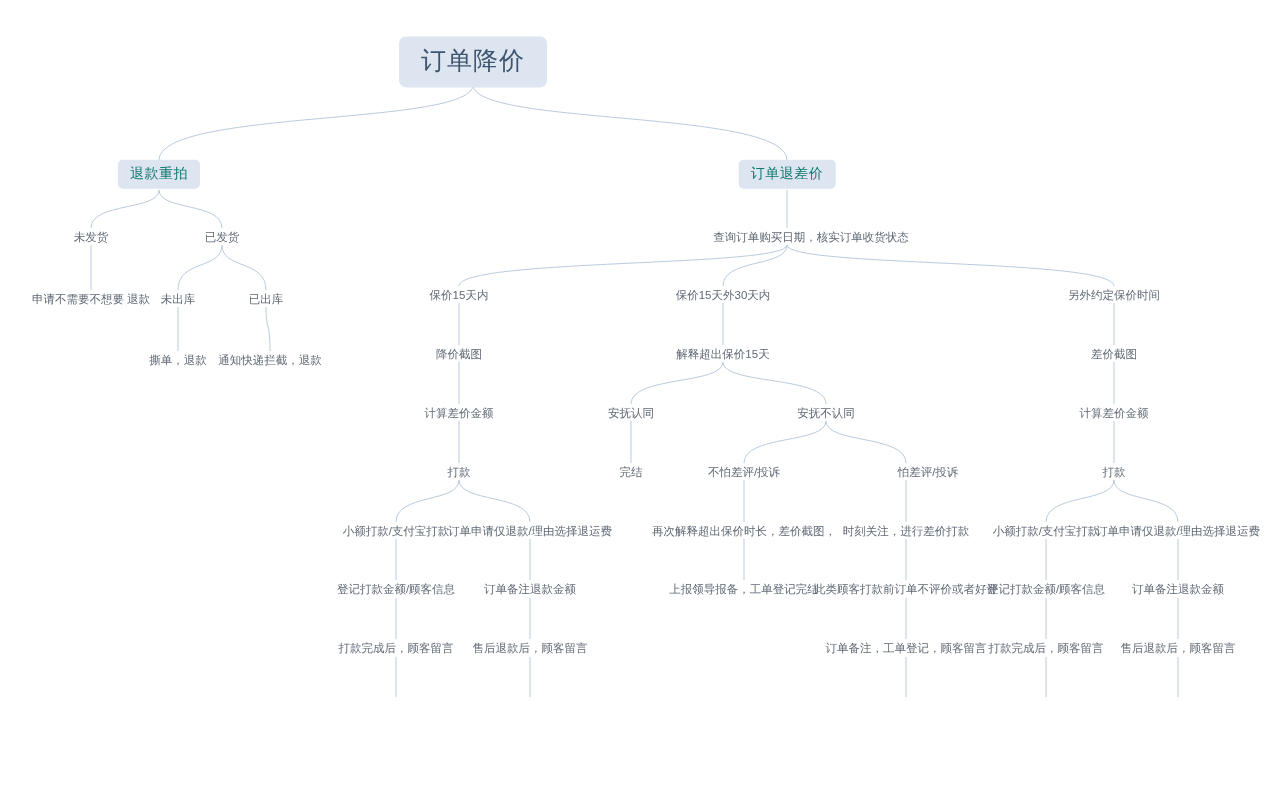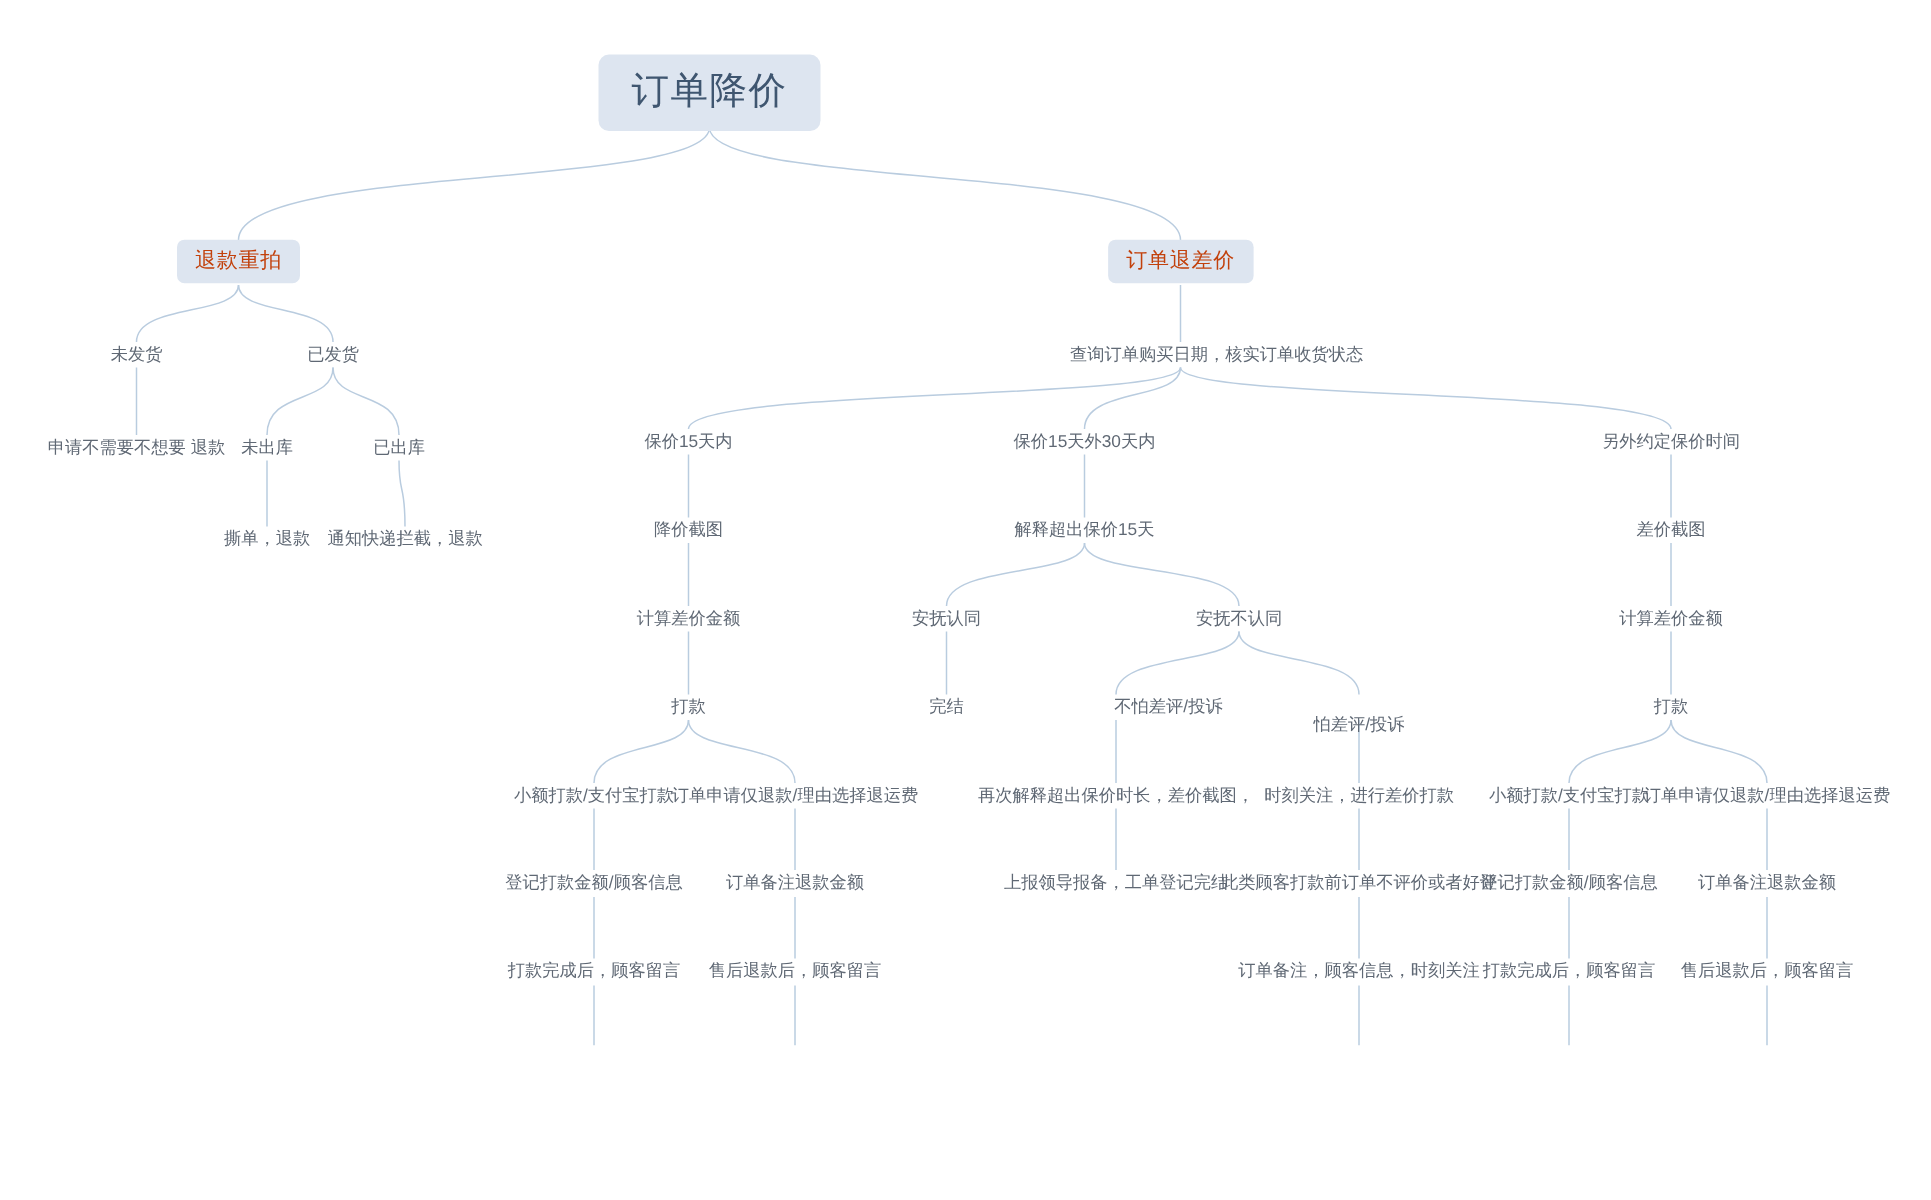--- a/index.html
+++ b/index.html
@@ -34,21 +34,21 @@
   .node.lvl-root {
     font-size: 25px;
     color: #3f5670;
     background: #dde5f0;
     border-radius: 7px;
     padding: 9px 22px 11px 22px;
     letter-spacing: 1px;
   }
   .node.lvl-1 {
     font-size: 14px;
-    color: #c2410c;
+    color: #0f766e;
     background: #dde5f0;
     border-radius: 5px;
     padding: 5px 12px 6px 12px;
     letter-spacing: .5px;
   }
   .node.lvl-n {
     font-size: 11.5px;
     color: #5f6874;
     background: transparent;
     padding: 1px 2px;
@@ -144,27 +144,27 @@
       <div class="node lvl-n" style="left: 396px; top: 589px;">登记打款金额/顾客信息</div>
       <div class="node lvl-n" style="left: 530px; top: 589px;">订单备注退款金额</div>
       <div class="node lvl-n" style="left: 396px; top: 648px;">打款完成后，顾客留言</div>
       <div class="node lvl-n" style="left: 530px; top: 648px;">售后退款后，顾客留言</div>
       <div class="node lvl-n" style="left: 396px; top: 707px;">完结</div>
       <div class="node lvl-n" style="left: 530px; top: 707px;">完结</div>
       <div class="node lvl-n" style="left: 723px; top: 354px;">解释超出保价15天</div>
       <div class="node lvl-n" style="left: 631px; top: 413px;">安抚认同</div>
       <div class="node lvl-n" style="left: 826px; top: 413px;">安抚不认同</div>
       <div class="node lvl-n" style="left: 631px; top: 472px;">完结</div>
-      <div class="node lvl-n" style="left: 744px; top: 472px; margin-left: 35px;">不怕差评/投诉</div>
-      <div class="node lvl-n" style="left: 906px; top: 472px; margin-top: 12px;">怕差评/投诉</div>
+      <div class="node lvl-n" style="left: 744px; top: 472px;">不怕差评/投诉</div>
+      <div class="node lvl-n" style="left: 928px; top: 472px;">怕差评/投诉</div>
       <div class="node lvl-n" style="left: 744px; top: 531px;">再次解释超出保价时长，差价截图，</div>
       <div class="node lvl-n" style="left: 906px; top: 531px;">时刻关注，进行差价打款</div>
       <div class="node lvl-n" style="left: 744px; top: 589px;">上报领导报备，工单登记完结</div>
       <div class="node lvl-n" style="left: 906px; top: 589px;">此类顾客打款前订单不评价或者好评</div>
-      <div class="node lvl-n" style="left: 906px; top: 648px;">订单备注，顾客信息，时刻关注</div>
+      <div class="node lvl-n" style="left: 906px; top: 648px;">订单备注，工单登记，顾客留言</div>
       <div class="node lvl-n" style="left: 906px; top: 707px;">完结</div>
       <div class="node lvl-n" style="left: 1114px; top: 354px;">差价截图</div>
       <div class="node lvl-n" style="left: 1114px; top: 413px;">计算差价金额</div>
       <div class="node lvl-n" style="left: 1114px; top: 472px;">打款</div>
       <div class="node lvl-n" style="left: 1046px; top: 531px;">小额打款/支付宝打款</div>
       <div class="node lvl-n" style="left: 1178px; top: 531px;">订单申请仅退款/理由选择退运费</div>
       <div class="node lvl-n" style="left: 1046px; top: 589px;">登记打款金额/顾客信息</div>
       <div class="node lvl-n" style="left: 1178px; top: 589px;">订单备注退款金额</div>
       <div class="node lvl-n" style="left: 1046px; top: 648px;">打款完成后，顾客留言</div>
       <div class="node lvl-n" style="left: 1178px; top: 648px;">售后退款后，顾客留言</div>

